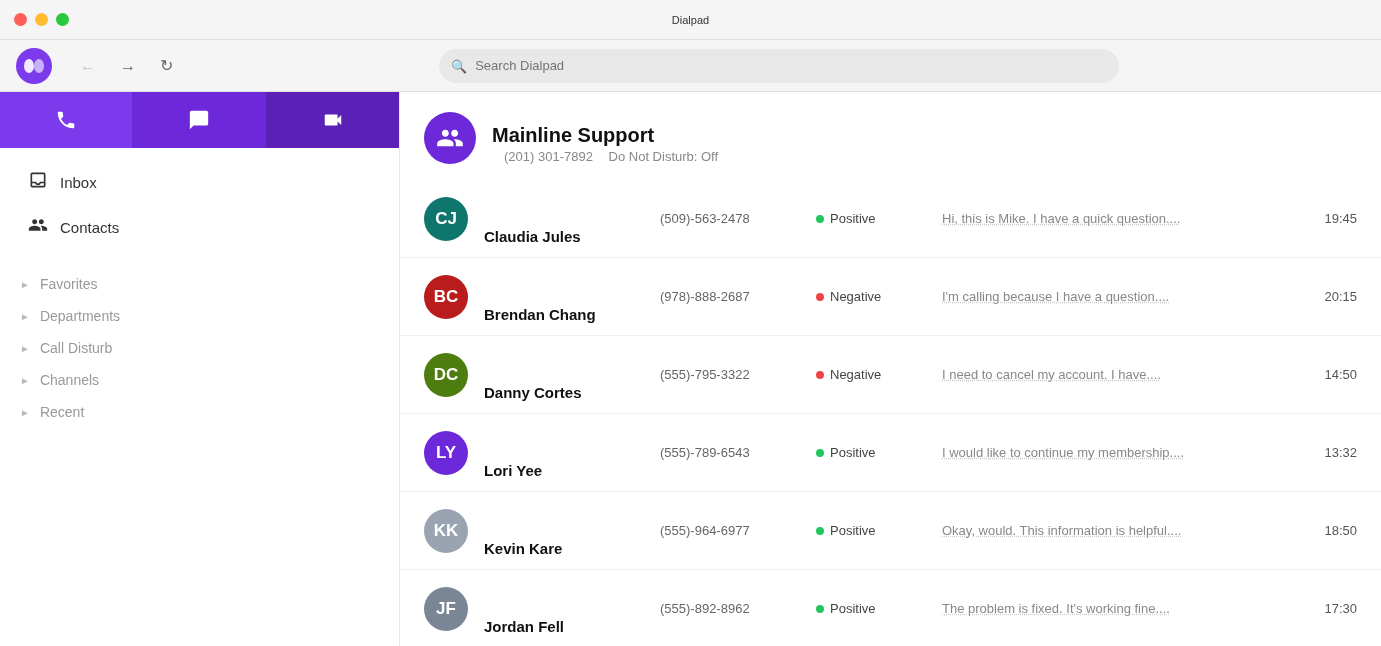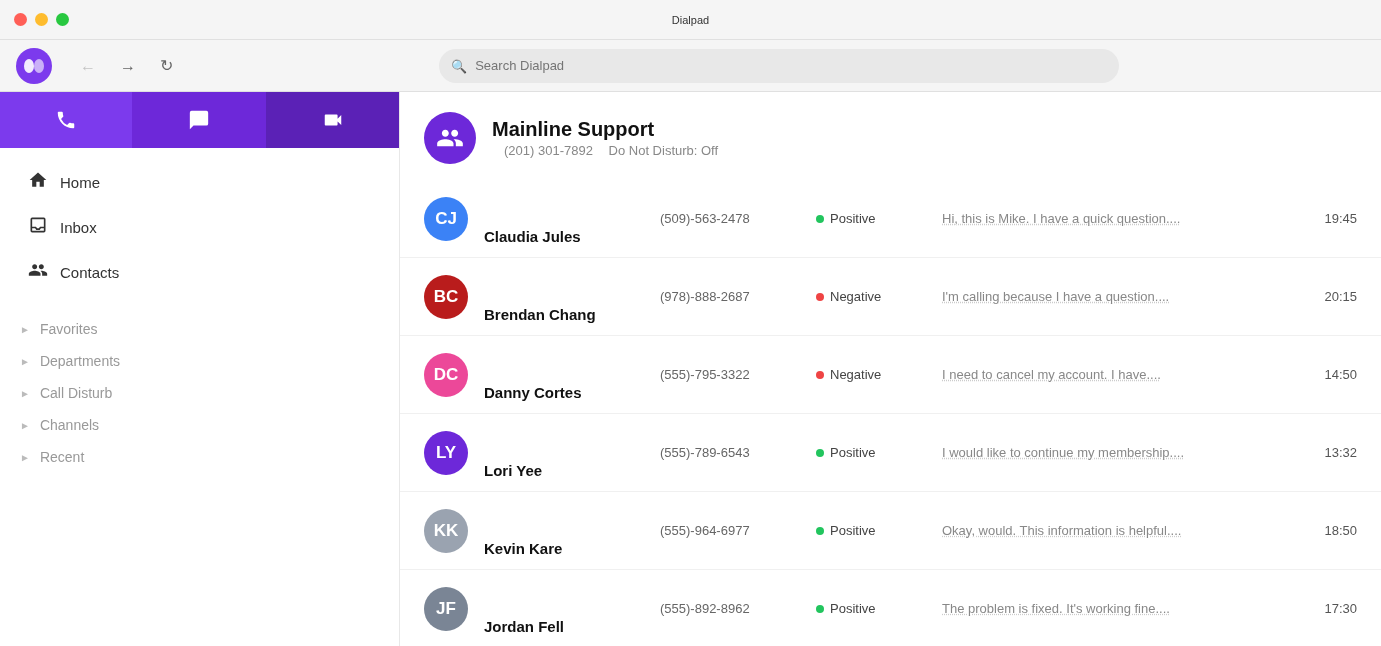--- a/index.html
+++ b/index.html
@@ -187,21 +187,21 @@
       overflow: hidden;
     }
 
     
     .content-header {
       padding: 20px 24px 0;
       flex-shrink: 0;
     }
     .header-top {
       display: flex;
-      align-items: center;
+      align-items: flex-end;
       gap: 16px;
       margin-bottom: 16px;
     }
     .header-avatar {
       width: 52px;
       height: 52px;
       border-radius: 50%;
       background: #6d28d9;
       display: flex;
       align-items: center;
@@ -316,23 +316,23 @@
       text-decoration-color: #ccc;
     }
     .call-time {
       font-size: 13px;
       color: #555;
       flex-shrink: 0;
       margin-left: 8px;
     }
 
     
-    .avatar-cj { background: #3b82f6; }
+    .avatar-cj { background: #0f766e; }
     .avatar-bc { background: #b91c1c; }
-    .avatar-dc { background: #ec4899; }
+    .avatar-dc { background: #4d7c0f; }
     .avatar-ly { background: #6d28d9; }
     .avatar-kk { background: #9aa3b0; }
     .avatar-jf { background: #7a8595; }
   </style>
 </head>
 <body>
 
 <div class="title-bar">
   <div class="traffic-lights">
     <div class="traffic-light close"></div>
@@ -380,28 +380,20 @@
         <svg width="22" height="22" viewBox="0 0 24 24" fill="white">
             <path d="M17 10.5V7a1 1 0 00-1-1H4a1 1 0 00-1 1v10a1 1 0 001 1h12a1 1 0 001-1v-3.5l4 4v-11l-4 4z"></path>
           </svg>
       </button>
     </div>
 
     <div class="nav-section">
       <div class="nav-item">
         <span class="nav-icon">
           <svg width="20" height="20" viewBox="0 0 24 24" fill="#333">
-              <path d="M10 20v-6h4v6h5v-8h3L12 3 2 12h3v8z"></path>
-            </svg>
-        </span>
-        <span>Home</span>
-      </div>
-      <div class="nav-item">
-        <span class="nav-icon">
-          <svg width="20" height="20" viewBox="0 0 24 24" fill="#333">
               <path d="M19 3H5a2 2 0 00-2 2v14a2 2 0 002 2h14a2 2 0 002-2V5a2 2 0 00-2-2zm0 16H5v-3h3.5l1.5 2h4l1.5-2H19v3zm0-5h-4.5l-1.5 2h-2l-1.5-2H5V5h14v9z"></path>
             </svg>
         </span>
         <span>Inbox</span>
       </div>
       <div class="nav-item">
         <span class="nav-icon">
           <svg width="20" height="20" viewBox="0 0 24 24" fill="#333">
               <path d="M16 11c1.66 0 2.99-1.34 2.99-3S17.66 5 16 5c-1.66 0-3 1.34-3 3s1.34 3 3 3zm-8 0c1.66 0 2.99-1.34 2.99-3S9.66 5 8 5C6.34 5 5 6.34 5 8s1.34 3 3 3zm0 2c-2.33 0-7 1.17-7 3.5V19h14v-2.5c0-2.33-4.67-3.5-7-3.5zm8 0c-.29 0-.62.02-.97.05 1.16.84 1.97 1.97 1.97 3.45V19h6v-2.5c0-2.33-4.67-3.5-7-3.5z"></path>
             </svg>

